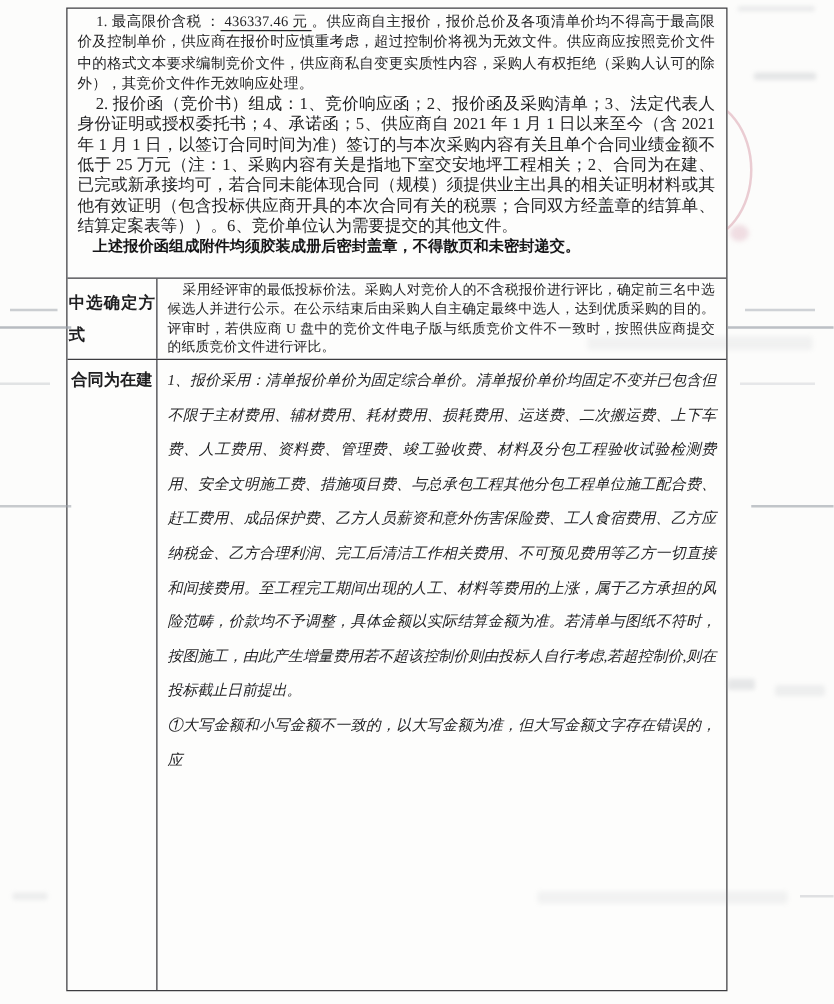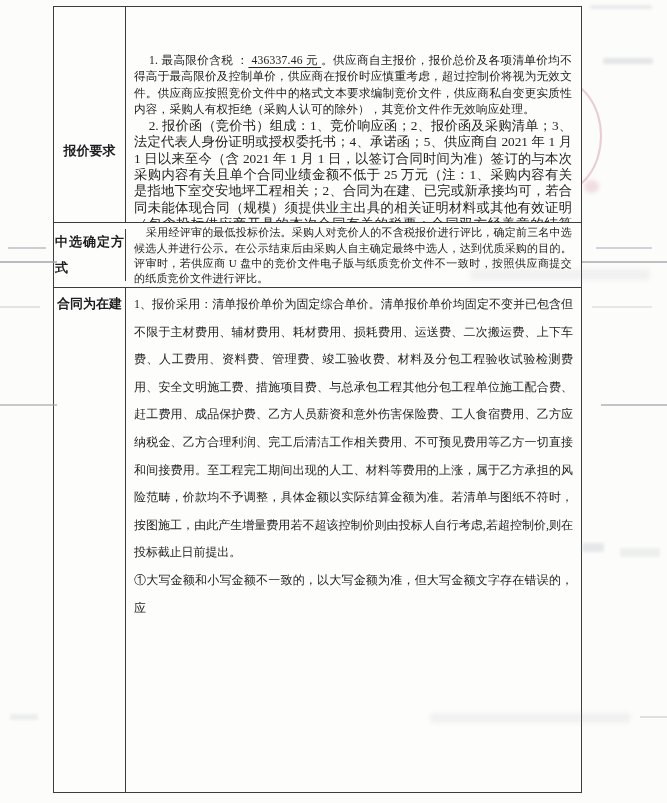--- a/index.html
+++ b/index.html
@@ -25,21 +25,21 @@
     width: 529px;
     height: 787px;
     border: 1.5px solid #3c3c40;
     box-sizing: border-box;
     display: flex;
     flex-direction: column;
     background: #fdfdfc;
   }
   .t-row { display: flex; box-sizing: border-box; }
   .t-row.r1 { height: 216px; border-bottom: 1.4px solid #3c3c40; }
-  .t-row.r2 { height: 65px;  border-bottom: 1.4px solid #3c3c40; align-items: center; }
+  .t-row.r2 { height: 65px;  border-bottom: 1.4px solid #3c3c40; }
   .t-row.r3 { flex: 1; }
   .label-cell {
     width: 72px;
     flex: 0 0 72px;
     border-right: 1.4px solid #3c3c40;
     box-sizing: border-box;
     display: flex;
     justify-content: center;
     text-align: justify;
     font-size: 13px;
@@ -53,26 +53,26 @@
   .content-cell {
     flex: 1;
     box-sizing: border-box;
     overflow: hidden;
     text-align: justify;
   }
   .r1 .content-cell { padding: 3px 9px 0 8px; }
   .r2 .content-cell { padding: 2px 9px 0 8px; }
   .r3 .content-cell { padding: 3px 8px 0 8px; }
   .content-cell p { margin: 0; }
-  .r1 .p1 { font-size: 11.6px; line-height: 16.3px; text-indent: 1.3em; letter-spacing: 0.2px; margin-top: 43px; }
+  .r1 .p1 { font-size: 11.6px; line-height: 16.3px; text-indent: 1.3em; letter-spacing: 0.2px; }
   .r1 .p2 { font-size: 13.3px; line-height: 16.3px; text-indent: 1.1em; }
   .r1 .p3 { font-size: 12.2px; line-height: 16.3px; text-indent: 1em; font-weight: bold; color: #161618; }
   .price-u { text-decoration: underline; text-underline-offset: 3px; white-space: pre; }
   .r2 .p1 { font-size: 11px; line-height: 15.4px; text-indent: 1.1em; letter-spacing: 0.2px; }
-  .r3 .content-cell p { font-size: 12px; line-height: 27.6px; letter-spacing: -0.1px; }
+  .r3 .content-cell p { font-size: 12px; line-height: 27.6px; letter-spacing: -0.1px; font-style: italic; }
   
   .art { position: absolute; pointer-events: none; }
   .hline { background: #9aa0a8; }
   .smudge { background: #aeb2b8; filter: blur(1.5px); border-radius: 2px; }
   .ghost-band { background: #8f949c; filter: blur(2px); border-radius: 2px; }
   .stamp-clip {
     position: absolute; left: 582px; top: 58px; width: 85px; height: 145px;
     overflow: hidden; pointer-events: none;
   }
   .stamp-circle {
@@ -87,26 +87,24 @@
   }
 </style>
 </head>
 <body>
 
 <div class="page">
 
   <div class="doc-table">
 
     <div class="t-row r1">
-      <div class="label-cell">
-        <span>报价要求</span>
-      </div>
       <div class="content-cell">
         <p class="p1"><span>1. 最高限价含税 ：</span><span class="price-u"> 436337.46 元 </span><span>。供应商自主报价，报价总价及各项清单价均不得高于最高限价及控制单价，供应商在报价时应慎重考虑，超过控制价将视为无效文件。供应商应按照竞价文件中的格式文本要求编制竞价文件，供应商私自变更实质性内容，采购人有权拒绝（采购人认可的除外），其竞价文件作无效响应处理。</span></p>
         <p class="p2">2. 报价函（竞价书）组成：1、竞价响应函；2、报价函及采购清单；3、法定代表人身份证明或授权委托书；4、承诺函；5、供应商自 2021 年 1 月 1 日以来至今（含 2021 年 1 月 1 日，以签订合同时间为准）签订的与本次采购内容有关且单个合同业绩金额不低于 25 万元（注：1、采购内容有关是指地下室交安地坪工程相关；2、合同为在建、已完或新承接均可，若合同未能体现合同（规模）须提供业主出具的相关证明材料或其他有效证明（包含投标供应商开具的本次合同有关的税票；合同双方经盖章的结算单、结算定案表等））。6、竞价单位认为需要提交的其他文件。</p>
+        <p class="p3">上述报价函组成附件均须胶装成册后密封盖章，不得散页和未密封递交。</p>
       </div>
     </div>
 
     <div class="t-row r2">
       <div class="label-cell">
         <span>中选确定方式</span>
       </div>
       <div class="content-cell">
         <p class="p1">采用经评审的最低投标价法。采购人对竞价人的不含税报价进行评比，确定前三名中选候选人并进行公示。在公示结束后由采购人自主确定最终中选人，达到优质采购的目的。评审时，若供应商 U 盘中的竞价文件电子版与纸质竞价文件不一致时，按照供应商提交的纸质竞价文件进行评比。</p>
       </div>

